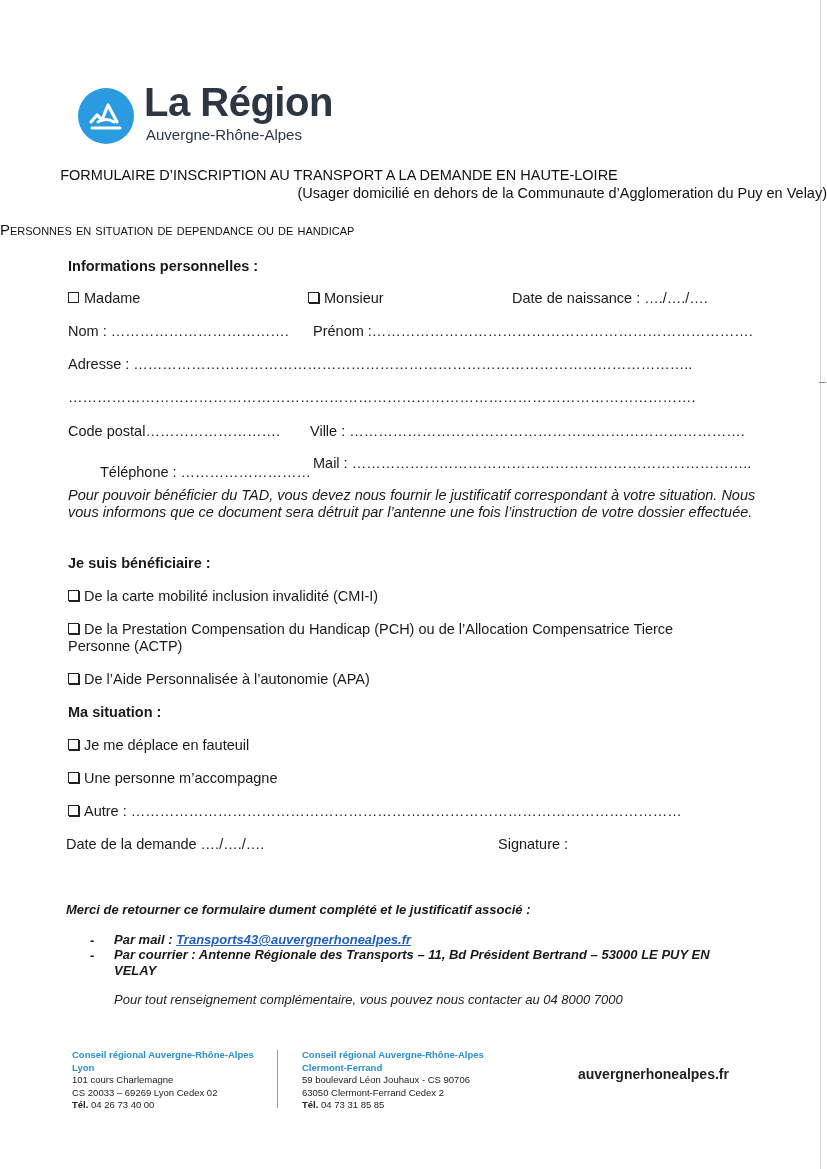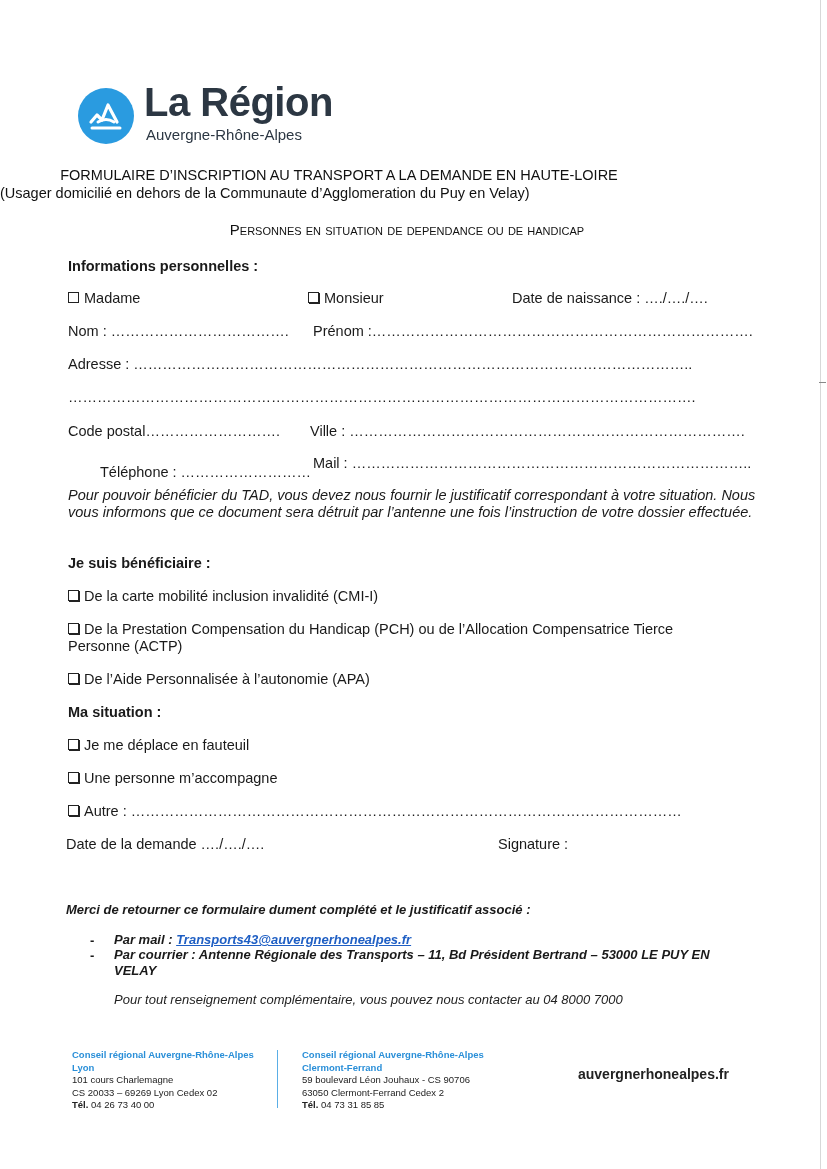--- a/index.html
+++ b/index.html
@@ -9,22 +9,22 @@
   .scan-edge { position: absolute; left: 820px; top: 0; width: 1px; height: 1169px; background: #d8d8d8; }
   .scan-tick { position: absolute; left: 819px; top: 382px; width: 7px; height: 1px; background: #888; }
 
   
   .logo-circle { left: 78px; top: 88px; width: 56px; height: 56px; border-radius: 50%; background: #2a9be0; }
   .logo-circle svg { position: absolute; left: 0; top: 0; }
   .logo-title { left: 144px; top: 80px; font-size: 40px; font-weight: bold; color: #2c3743; letter-spacing: -0.5px; white-space: nowrap; }
   .logo-sub { left: 146px; top: 126px; font-size: 15px; color: #2c3743; white-space: nowrap; }
 
   .title1 { left: 0; width: 678px; top: 167px; text-align: center; font-size: 14.5px; font-weight: normal; color: #111; }
-  .title2 { left: 0; width: 827px; top: 185px; text-align: left; font-size: 14.5px; color: #111; }
-  .title3 { left: 0; width: 814px; top: 221px; text-align: center; font-size: 15px; color: #111; font-variant: small-caps; }
+  .title2 { left: 0; width: 827px; top: 185px; text-align: right; font-size: 14.5px; color: #111; }
+  .title3 { left: 0; width: 814px; top: 221px; font-size: 15px; color: #111; font-variant: small-caps; }
 
   .txt { font-size: 14.5px; white-space: nowrap; color: #1a1a1a; }
   .bold { font-weight: bold; }
   .chk { display: inline-block; width: 9px; height: 9px; border: 1.3px solid #222; margin-right: 5px; vertical-align: 0px; }
   .chk.shadow { box-shadow: 1px 1px 0 #222; }
 
   .para { left: 68px; top: 487px; width: 690px; font-size: 14.5px; font-style: italic; line-height: 17px; color: #1a1a1a; }
 
   .return-title { left: 66px; top: 902px; font-size: 13px; font-weight: bold; font-style: italic; }
   .dash { font-size: 13px; font-weight: bold; }

